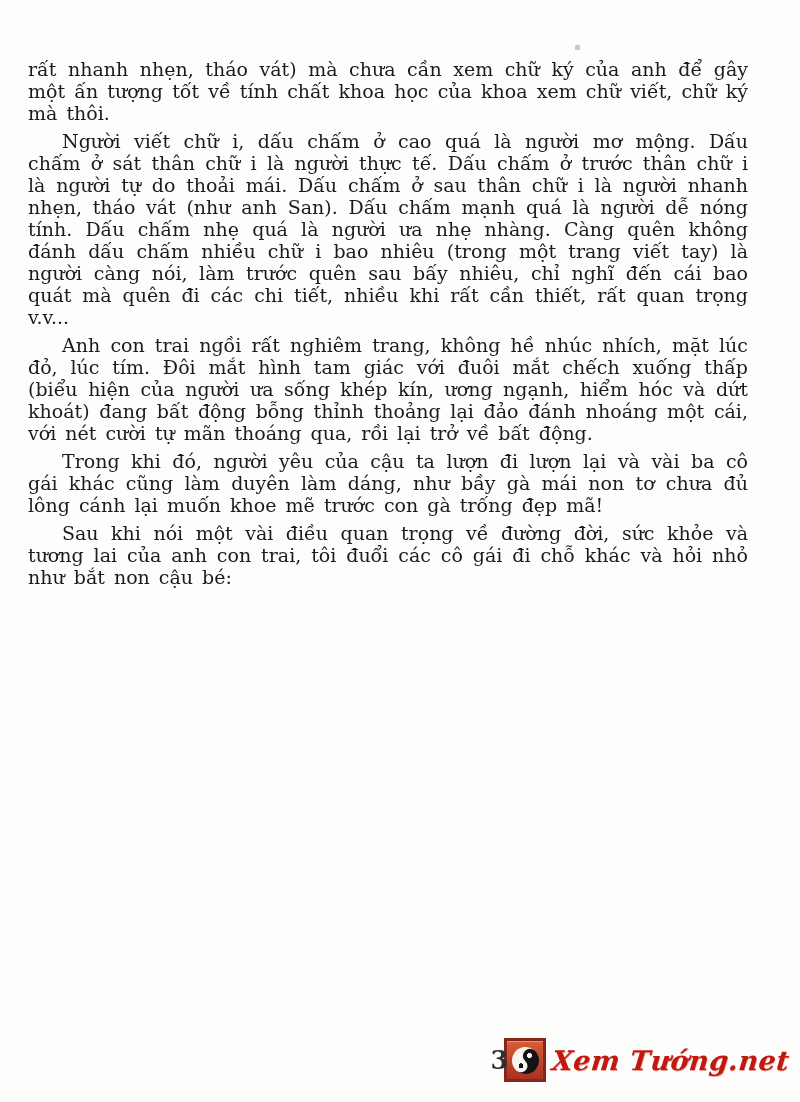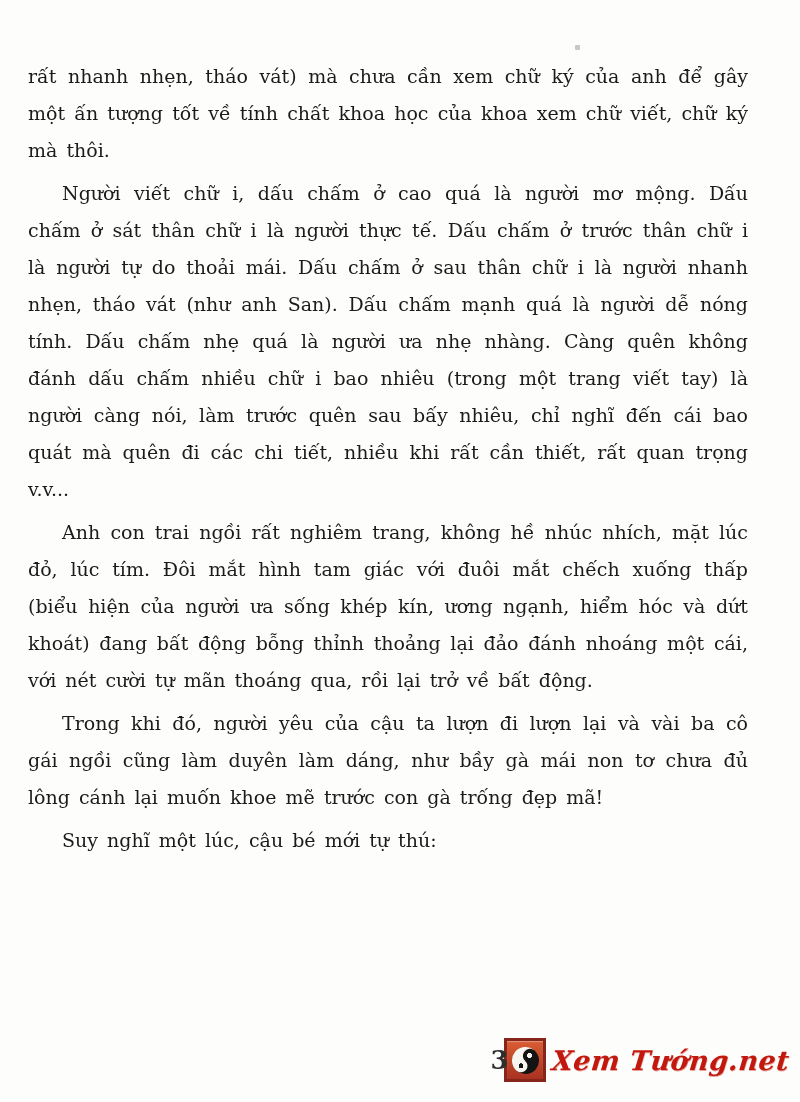--- a/index.html
+++ b/index.html
@@ -11,21 +11,21 @@
     font-family: "DejaVu Serif", serif;
   }
   .page-text {
     position: absolute;
     left: 28px; top: 58px;
     width: 720px;
     color: #1b1b1b;
   }
   .page-text p {
     font-size: 19px;
-    line-height: 37px;
+    line-height: 22px;
     text-align: justify;
     text-indent: 34px;
     word-spacing: 3px;
     margin: 0 0 6px 0;
   }
   .page-text p.continuation { text-indent: 0; }
   .speck {
     position: absolute;
     left: 575px; top: 45px;
     width: 5px; height: 5px;
@@ -95,22 +95,22 @@
 </style>
 </head>
 <body>
 
 <div class="speck"></div>
 
 <div class="page-text">
   <p class="continuation">rất nhanh nhẹn, tháo vát) mà chưa cần xem chữ ký của anh để gây một ấn tượng tốt về tính chất khoa học của khoa xem chữ viết, chữ ký mà thôi.</p>
   <p>Người viết chữ i, dấu chấm ở cao quá là người mơ mộng. Dấu chấm ở sát thân chữ i là người thực tế. Dấu chấm ở trước thân chữ i là người tự do thoải mái. Dấu chấm ở sau thân chữ i là người nhanh nhẹn, tháo vát (như anh San). Dấu chấm mạnh quá là người dễ nóng tính. Dấu chấm nhẹ quá là người ưa nhẹ nhàng. Càng quên không đánh dấu chấm nhiều chữ i bao nhiêu (trong một trang viết tay) là người càng nói, làm trước quên sau bấy nhiêu, chỉ nghĩ đến cái bao quát mà quên đi các chi tiết, nhiều khi rất cần thiết, rất quan trọng v.v...</p>
   <p>Anh con trai ngồi rất nghiêm trang, không hề nhúc nhích, mặt lúc đỏ, lúc tím. Đôi mắt hình tam giác với đuôi mắt chếch xuống thấp (biểu hiện của người ưa sống khép kín, ương ngạnh, hiểm hóc và dứt khoát) đang bất động bỗng thỉnh thoảng lại đảo đánh nhoáng một cái, với nét cười tự mãn thoáng qua, rồi lại trở về bất động.</p>
-  <p>Trong khi đó, người yêu của cậu ta lượn đi lượn lại và vài ba cô gái ngồi cũng làm duyên làm dáng, như bầy gà mái non tơ chưa đủ lông cánh lại muốn khoe mẽ trước con gà trống đẹp mã!</p>
-  <p>Suy nghĩ một lúc, cậu bé mới tự thú:</p>
+  <p>Trong khi đó, người yêu của cậu ta lượn đi lượn lại và vài ba cô gái khác cũng làm duyên làm dáng, như bầy gà mái non tơ chưa đủ lông cánh lại muốn khoe mẽ trước con gà trống đẹp mã!</p>
+  <p>Sau khi nói một vài điều quan trọng về đường đời, sức khỏe và tương lai của anh con trai, tôi đuổi các cô gái đi chỗ khác và hỏi nhỏ như bắt non cậu bé:</p>
 </div>
 
 <div class="footer">
   <span class="page-number">3</span>
   <span class="logo-box">
     <span class="yy"></span>
   </span>
   <span class="wm-text">Xem Tướng.net</span>
 </div>
 

